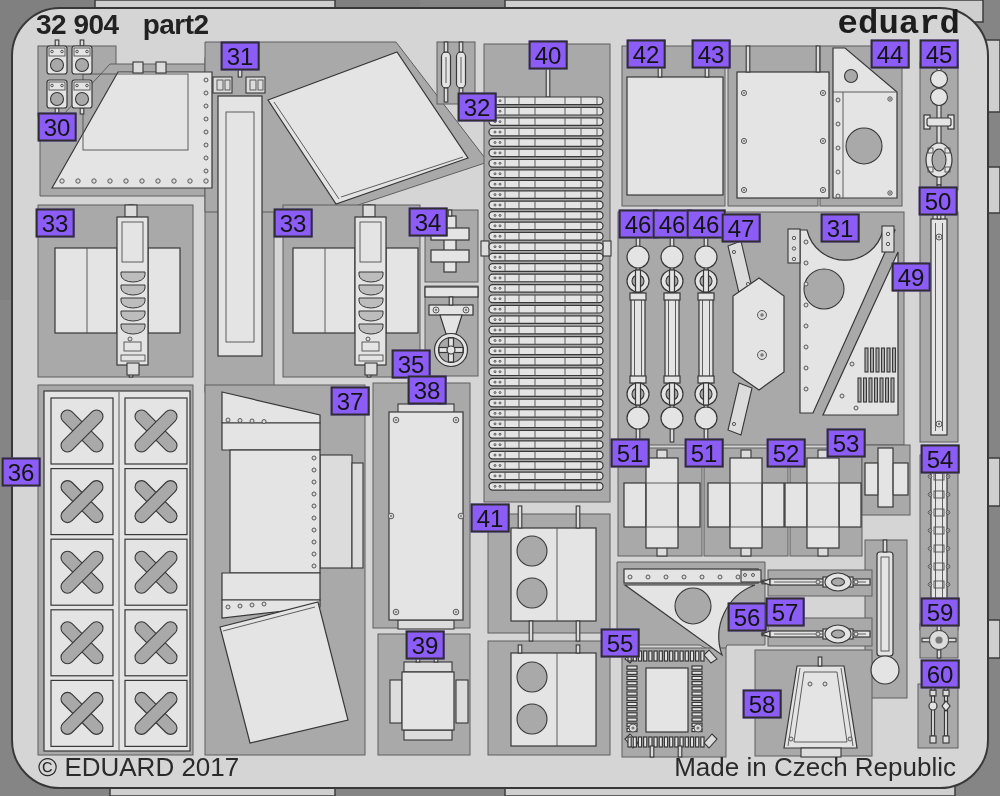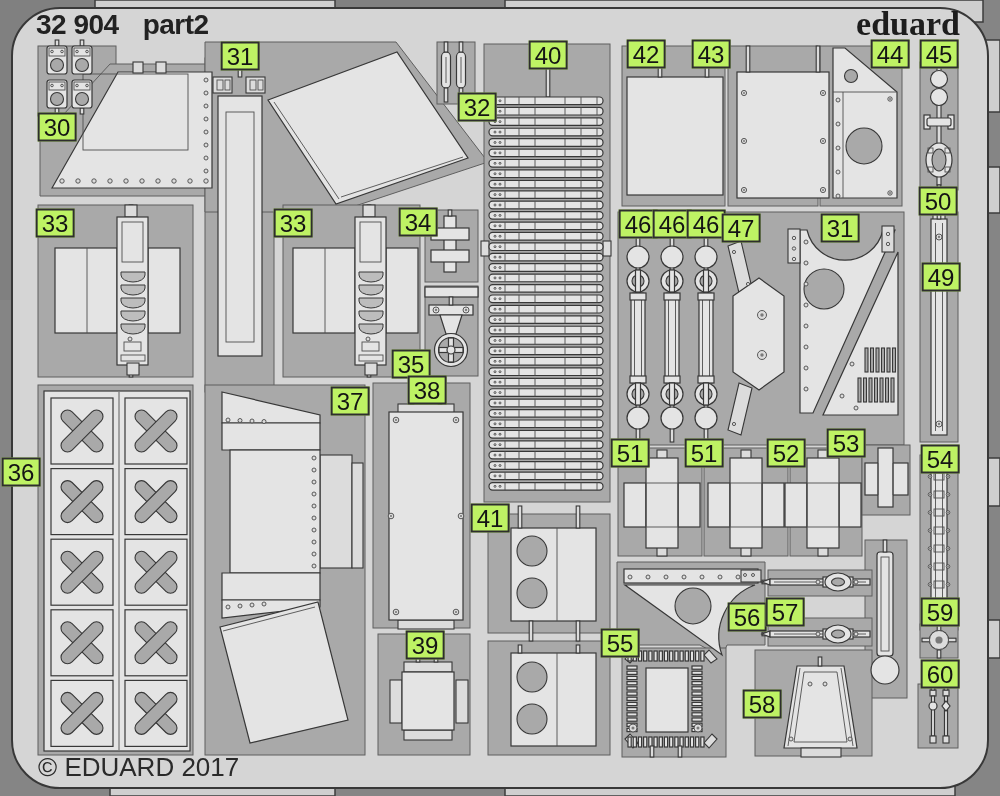--- a/index.html
+++ b/index.html
@@ -10,26 +10,26 @@
   .part2{fill:#dcdcdc;stroke:#383838;stroke-width:1.1;}
   .pool{fill:#a9a9a9;stroke:#5f5f5f;stroke-width:1;}
   .tab{fill:#cfcfcf;stroke:#3c3c3c;stroke-width:1.5;}
   .inner{fill:none;stroke:#4f4f4f;stroke-width:0.9;}
   .hole{fill:#a9a9a9;stroke:#383838;stroke-width:1.1;}
   .louv{fill:#bdbdbd;stroke:#383838;stroke-width:1;}
   .hdr{position:absolute;top:9px;left:36px;right:40px;display:flex;
        justify-content:space-between;align-items:flex-start;}
   .hdr-left{display:flex;gap:24px;font-weight:bold;font-size:28px;color:#222;
             letter-spacing:-0.5px;white-space:nowrap;}
-  .brand{font-family:Liberation Serif, serif;font-weight:bold;font-size:34px;
+  .brand{font-family:Liberation Mono, monospace;font-weight:bold;font-size:34px;
          color:#1d1d1d;line-height:30px;}
   .ftr{position:absolute;top:752px;left:38px;right:44px;display:flex;
        justify-content:space-between;align-items:flex-start;font-size:26px;color:#2a2a2a;}
   .part-label{position:absolute;transform:translate(-50%,-50%);
-       background:#bef264;border:2px solid #2e2e2e;color:#141414;
+       background:#8b5cf6;border:2px solid #2e2e2e;color:#141414;
        font-size:24px;line-height:25px;padding:0 4px;white-space:nowrap;}
 </style>
 </head>
 <body>
 
 <div id="stage">
 
 <svg id="fret" width="1000" height="796" viewBox="0 0 1000 796">
 
   <rect x="0" y="0" width="1000" height="796" fill="#858585"></rect>
@@ -1089,46 +1089,47 @@
 <div class="hdr">
   <div class="hdr-left">
     <span>32 904</span>
     <span>part2</span>
   </div>
   <div class="brand">eduard</div>
 </div>
 
 <div class="ftr">
   <span>© EDUARD 2017</span>
+  <span>Made in Czech Republic</span>
 </div>
 
 <div id="labels">
   <div class="part-label" style="left:57px;top:127px">30</div>
   <div class="part-label" style="left:240px;top:56px">31</div>
   <div class="part-label" style="left:477px;top:107px">32</div>
   <div class="part-label" style="left:55px;top:223px">33</div>
   <div class="part-label" style="left:293px;top:223px">33</div>
-  <div class="part-label" style="left:418px;top:222px">34</div>
+  <div class="part-label" style="left:428px;top:222px">34</div>
   <div class="part-label" style="left:411px;top:364px">35</div>
   <div class="part-label" style="left:21px;top:472px">36</div>
   <div class="part-label" style="left:350px;top:401px">37</div>
   <div class="part-label" style="left:427px;top:390px">38</div>
   <div class="part-label" style="left:425px;top:645px">39</div>
   <div class="part-label" style="left:548px;top:55px">40</div>
   <div class="part-label" style="left:490px;top:518px">41</div>
   <div class="part-label" style="left:646px;top:54px">42</div>
   <div class="part-label" style="left:711px;top:54px">43</div>
   <div class="part-label" style="left:890px;top:54px">44</div>
   <div class="part-label" style="left:939px;top:54px">45</div>
   <div class="part-label" style="left:638px;top:224px">46</div>
   <div class="part-label" style="left:672px;top:224px">46</div>
   <div class="part-label" style="left:706px;top:224px">46</div>
   <div class="part-label" style="left:741px;top:228px">47</div>
   <div class="part-label" style="left:840px;top:228px">31</div>
-  <div class="part-label" style="left:941px;top:277px">49</div>
+  <div class="part-label" style="left:911px;top:277px">49</div>
   <div class="part-label" style="left:938px;top:201px">50</div>
   <div class="part-label" style="left:630px;top:453px">51</div>
   <div class="part-label" style="left:704px;top:453px">51</div>
   <div class="part-label" style="left:786px;top:453px">52</div>
   <div class="part-label" style="left:846px;top:443px">53</div>
   <div class="part-label" style="left:940px;top:459px">54</div>
   <div class="part-label" style="left:620px;top:643px">55</div>
   <div class="part-label" style="left:747px;top:617px">56</div>
   <div class="part-label" style="left:785px;top:612px">57</div>
   <div class="part-label" style="left:762px;top:704px">58</div>

